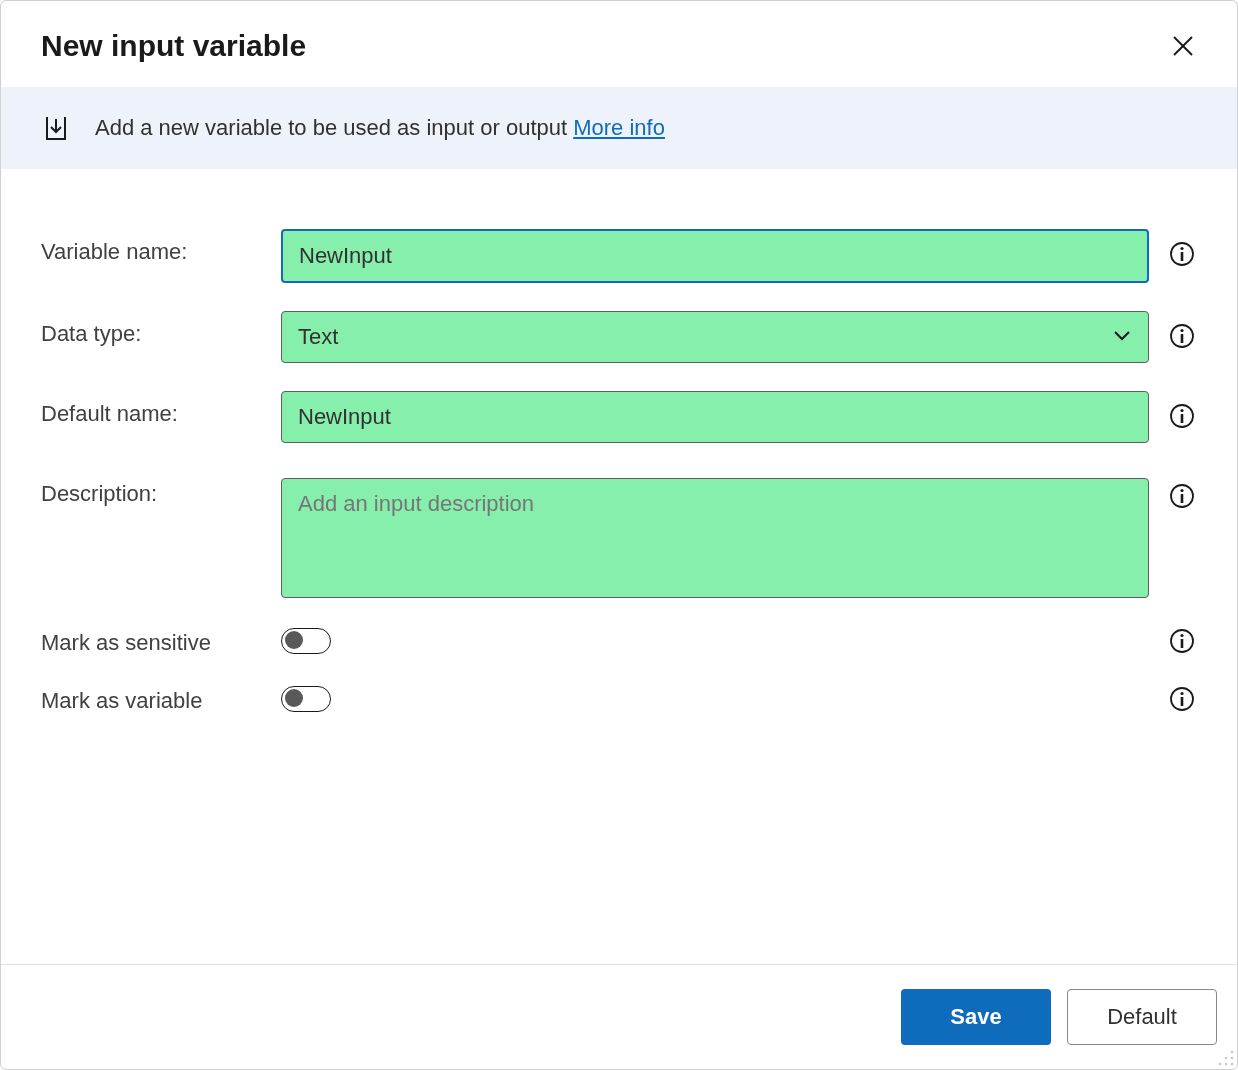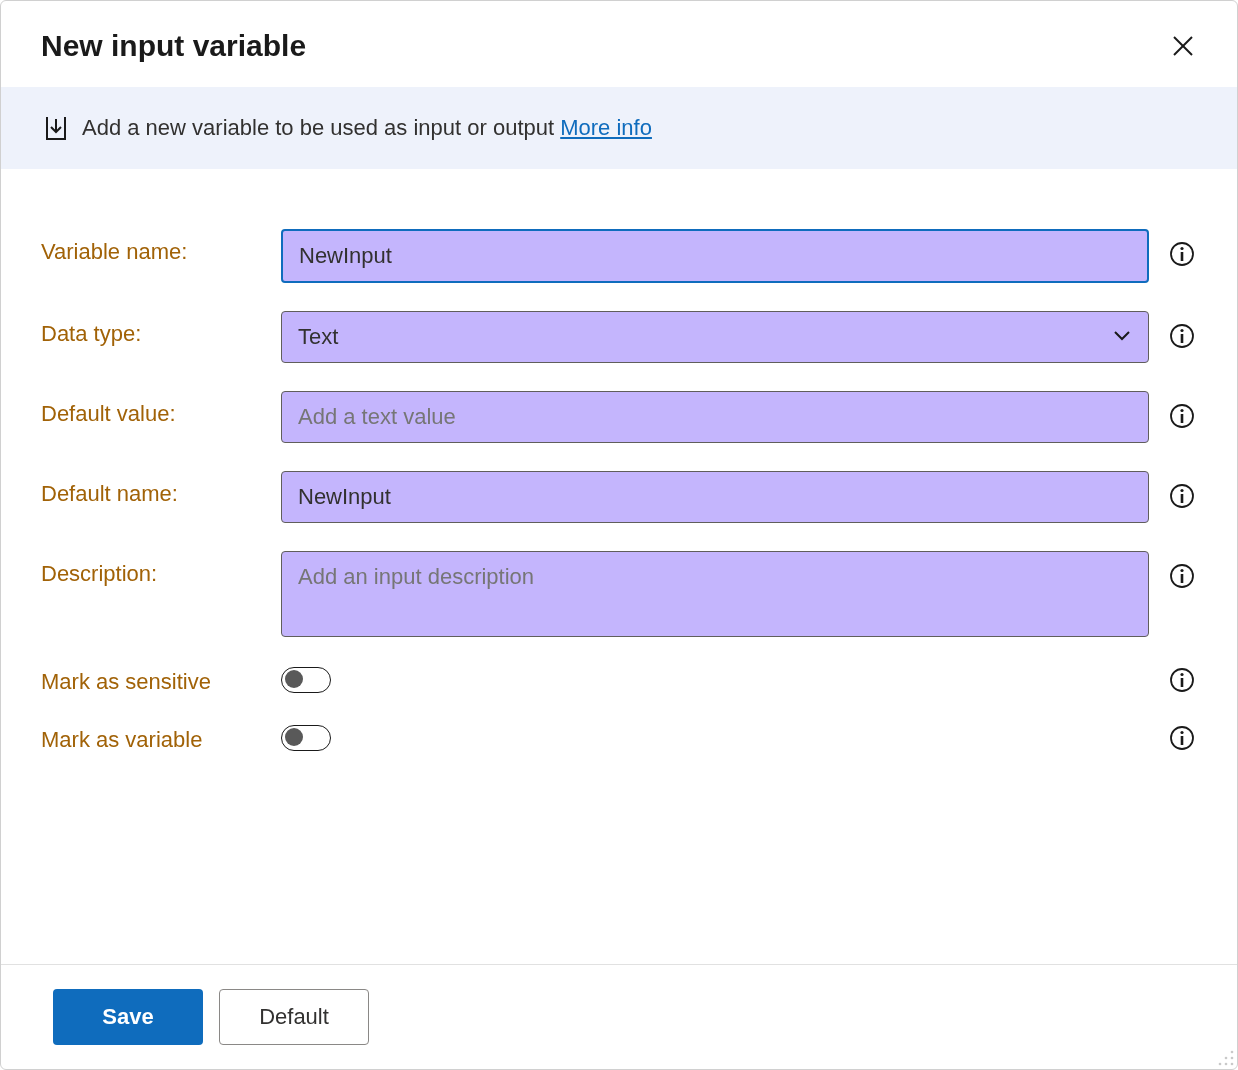--- a/index.html
+++ b/index.html
@@ -31,21 +31,21 @@
       align-items: center;
       justify-content: center;
       width: 28px;
       height: 28px;
     }
     .info-banner {
       background: #eef2fb;
       padding: 26px 40px;
       display: flex;
       align-items: center;
-      gap: 11px;
+      gap: 24px;
       font-size: 22px;
       color: #323130;
     }
     .info-banner .banner-icon {
       display: flex;
       align-items: center;
     }
     .info-banner a {
       color: #0f6cbd;
       text-decoration: underline;
@@ -57,38 +57,38 @@
     .form-row {
       display: flex;
       align-items: flex-start;
       margin-bottom: 28px;
       gap: 20px;
     }
     .form-row.centered { align-items: flex-end; }
     .label {
       width: 220px;
       font-size: 22px;
-      color: #a16207;
+      color: #404040;
       padding-top: 10px;
     }
     .label.no-pad { padding-top: 0; }
     .control {
       flex: 1;
       display: flex;
       align-items: flex-start;
       gap: 18px;
     }
     .text-input, .select-input, .textarea-input {
       flex: 1;
       font-size: 22px;
       font-family: inherit;
       padding: 12px 16px;
       border: 1.5px solid #605e5c;
       border-radius: 4px;
-      background: #c4b5fd;
+      background: #86efac;
       color: #323130;
       outline: none;
     }
     .text-input.active {
       border: 2px solid #0f6cbd;
     }
     .text-input::placeholder, .textarea-input::placeholder {
       color: #767676;
     }
     .select-wrapper {
@@ -103,22 +103,23 @@
       padding-right: 32px;
     }
     .select-wrapper .chevron {
       position: absolute;
       right: 16px;
       top: 50%;
       transform: translateY(-50%);
       pointer-events: none;
     }
     .textarea-input {
-      height: 86px;
+      height: 120px;
       resize: none;
+      margin-top: 7px;
     }
     .info-icon {
       width: 30px;
       height: 30px;
       display: flex;
       align-items: center;
       justify-content: center;
       margin-top: 10px;
       cursor: pointer;
       flex-shrink: 0;
@@ -141,22 +142,23 @@
       position: absolute;
       top: 2.3px;
       left: 3px;
     }
     .toggle-row .control {
       align-items: center;
       justify-content: space-between;
     }
     .footer {
       border-top: 1.5px solid #e1e1e1;
-      padding: 24px 52px;
-      display: flex;
+      padding: 24px 20px;
+      display: flex;
+      justify-content: flex-end;
       gap: 16px;
     }
     .btn {
       font-size: 22px;
       font-family: inherit;
       padding: 14px 36px;
       border-radius: 4px;
       cursor: pointer;
       border: 1.5px solid transparent;
       min-width: 150px;
@@ -239,33 +241,20 @@
         <div class="info-icon">
           <svg width="26" height="26" viewBox="0 0 26 26">
               <circle cx="13" cy="13" r="11" fill="none" stroke="#1a1a1a" stroke-width="1.8"></circle>
               <circle cx="13" cy="7.5" r="1.6" fill="#1a1a1a"></circle>
               <rect x="11.7" y="11" width="2.6" height="9" fill="#1a1a1a"></rect>
             </svg>
         </div>
       </div>
     </div>
 
-    <div class="form-row">
-      <div class="label">Default value:</div>
-      <div class="control">
-        <input class="text-input" type="text" placeholder="Add a text value" style="">
-        <div class="info-icon">
-          <svg width="26" height="26" viewBox="0 0 26 26">
-              <circle cx="13" cy="13" r="11" fill="none" stroke="#1a1a1a" stroke-width="1.8"></circle>
-              <circle cx="13" cy="7.5" r="1.6" fill="#1a1a1a"></circle>
-              <rect x="11.7" y="11" width="2.6" height="9" fill="#1a1a1a"></rect>
-            </svg>
-        </div>
-      </div>
-    </div>
 
     <div class="form-row">
       <div class="label">Default name:</div>
       <div class="control">
         <input class="text-input" type="text" value="NewInput" style="">
         <div class="info-icon">
           <svg width="26" height="26" viewBox="0 0 26 26">
               <circle cx="13" cy="13" r="11" fill="none" stroke="#1a1a1a" stroke-width="1.8"></circle>
               <circle cx="13" cy="7.5" r="1.6" fill="#1a1a1a"></circle>
               <rect x="11.7" y="11" width="2.6" height="9" fill="#1a1a1a"></rect>

